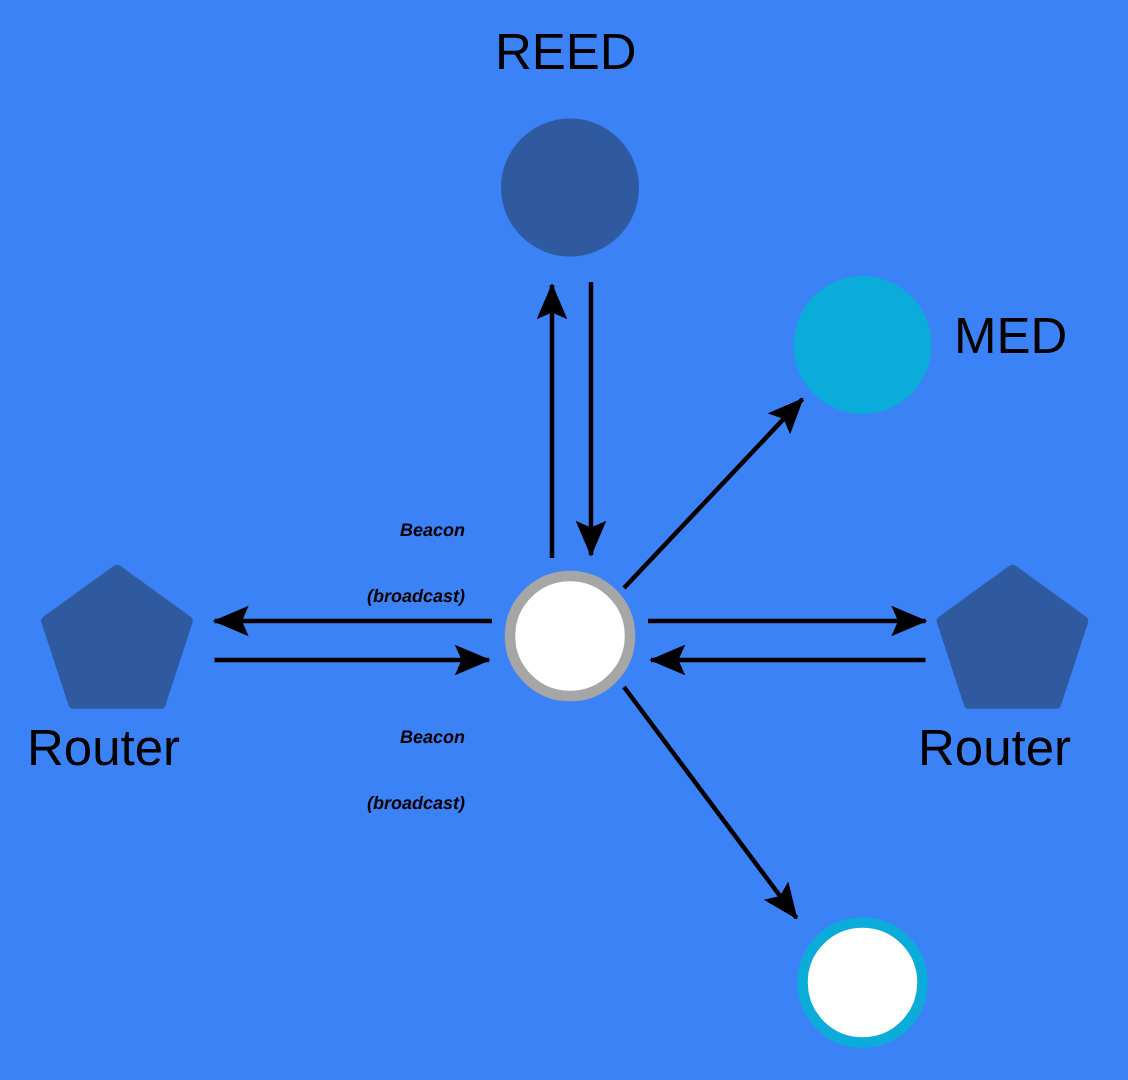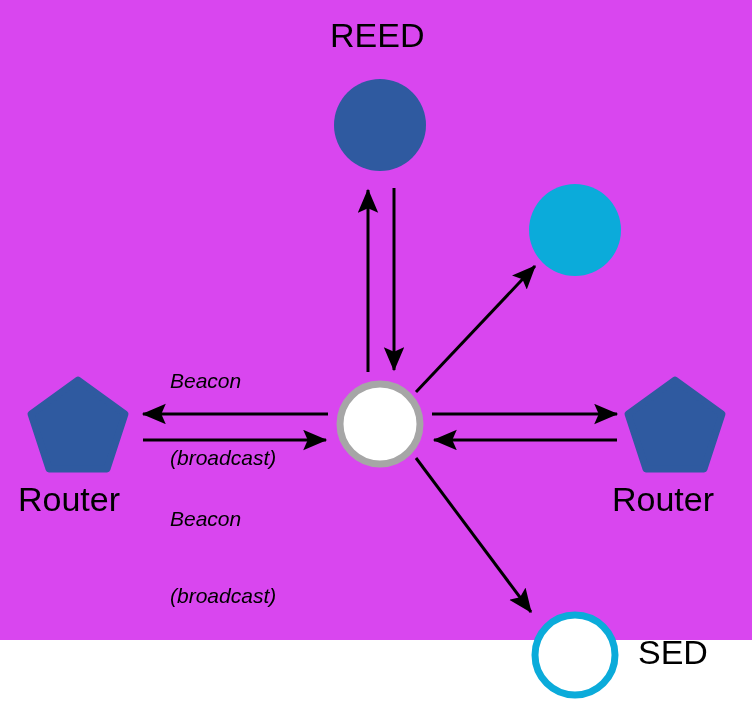--- a/index.html
+++ b/index.html
@@ -9,22 +9,22 @@
   }
   body {
     width: 752px;
     height: 720px;
     font-family: "Liberation Sans", sans-serif;
     overflow: hidden;
   }
   #diagram-root {
     position: relative;
     width: 752px;
-    height: 640px;
-    background: #d946ef;
+    height: 720px;
+    background: #3b82f6;
   }
   #diagram-svg {
     position: absolute;
     top: 0;
     left: 0;
     width: 752px;
     height: 720px;
   }
   .node-label {
     position: absolute;
@@ -32,24 +32,24 @@
     font-size: 34px;
     font-weight: 400;
     color: #000000;
     white-space: nowrap;
     line-height: 1;
   }
   .edge-label {
     position: absolute;
     font-family: "Liberation Sans", sans-serif;
     font-style: italic;
-    font-size: 21px;
-    font-weight: 400;
+    font-size: 12px;
+    font-weight: 700;
     color: #000000;
-    text-align: left;
+    text-align: right;
     line-height: 1.22;
     white-space: pre;
   }
   #label-reed  { left: 330px; top:  18px; }
   #label-med   { left: 636px; top: 207px; }
   #label-sed   { left: 638px; top: 635px; }
   #label-router-left  { left:  18px; top: 482px; }
   #label-router-right { left: 612px; top: 482px; }
   #label-beacon-request { left: 170px; top: 317px; width: 140px; }
   #label-beacon         { left: 170px; top: 455px; width: 140px; }
@@ -97,22 +97,22 @@
 
     <path d="M 675 380
              L 722 414
              L 704 469
              L 646 469
              L 628 414 Z" fill="#2f5aa0" stroke="#2f5aa0" stroke-width="7" stroke-linejoin="round"></path>
   </svg>
 
   <div class="node-label" id="label-reed">REED</div>
 
+  <div class="node-label" id="label-med">MED</div>
 
-  <div class="node-label" id="label-sed">SED</div>
 
   <div class="node-label" id="label-router-left">Router</div>
 
   <div class="node-label" id="label-router-right">Router</div>
 
   <div class="edge-label" id="label-beacon-request">
     <div>Beacon</div>
     <div>(broadcast)</div>
   </div>
 

